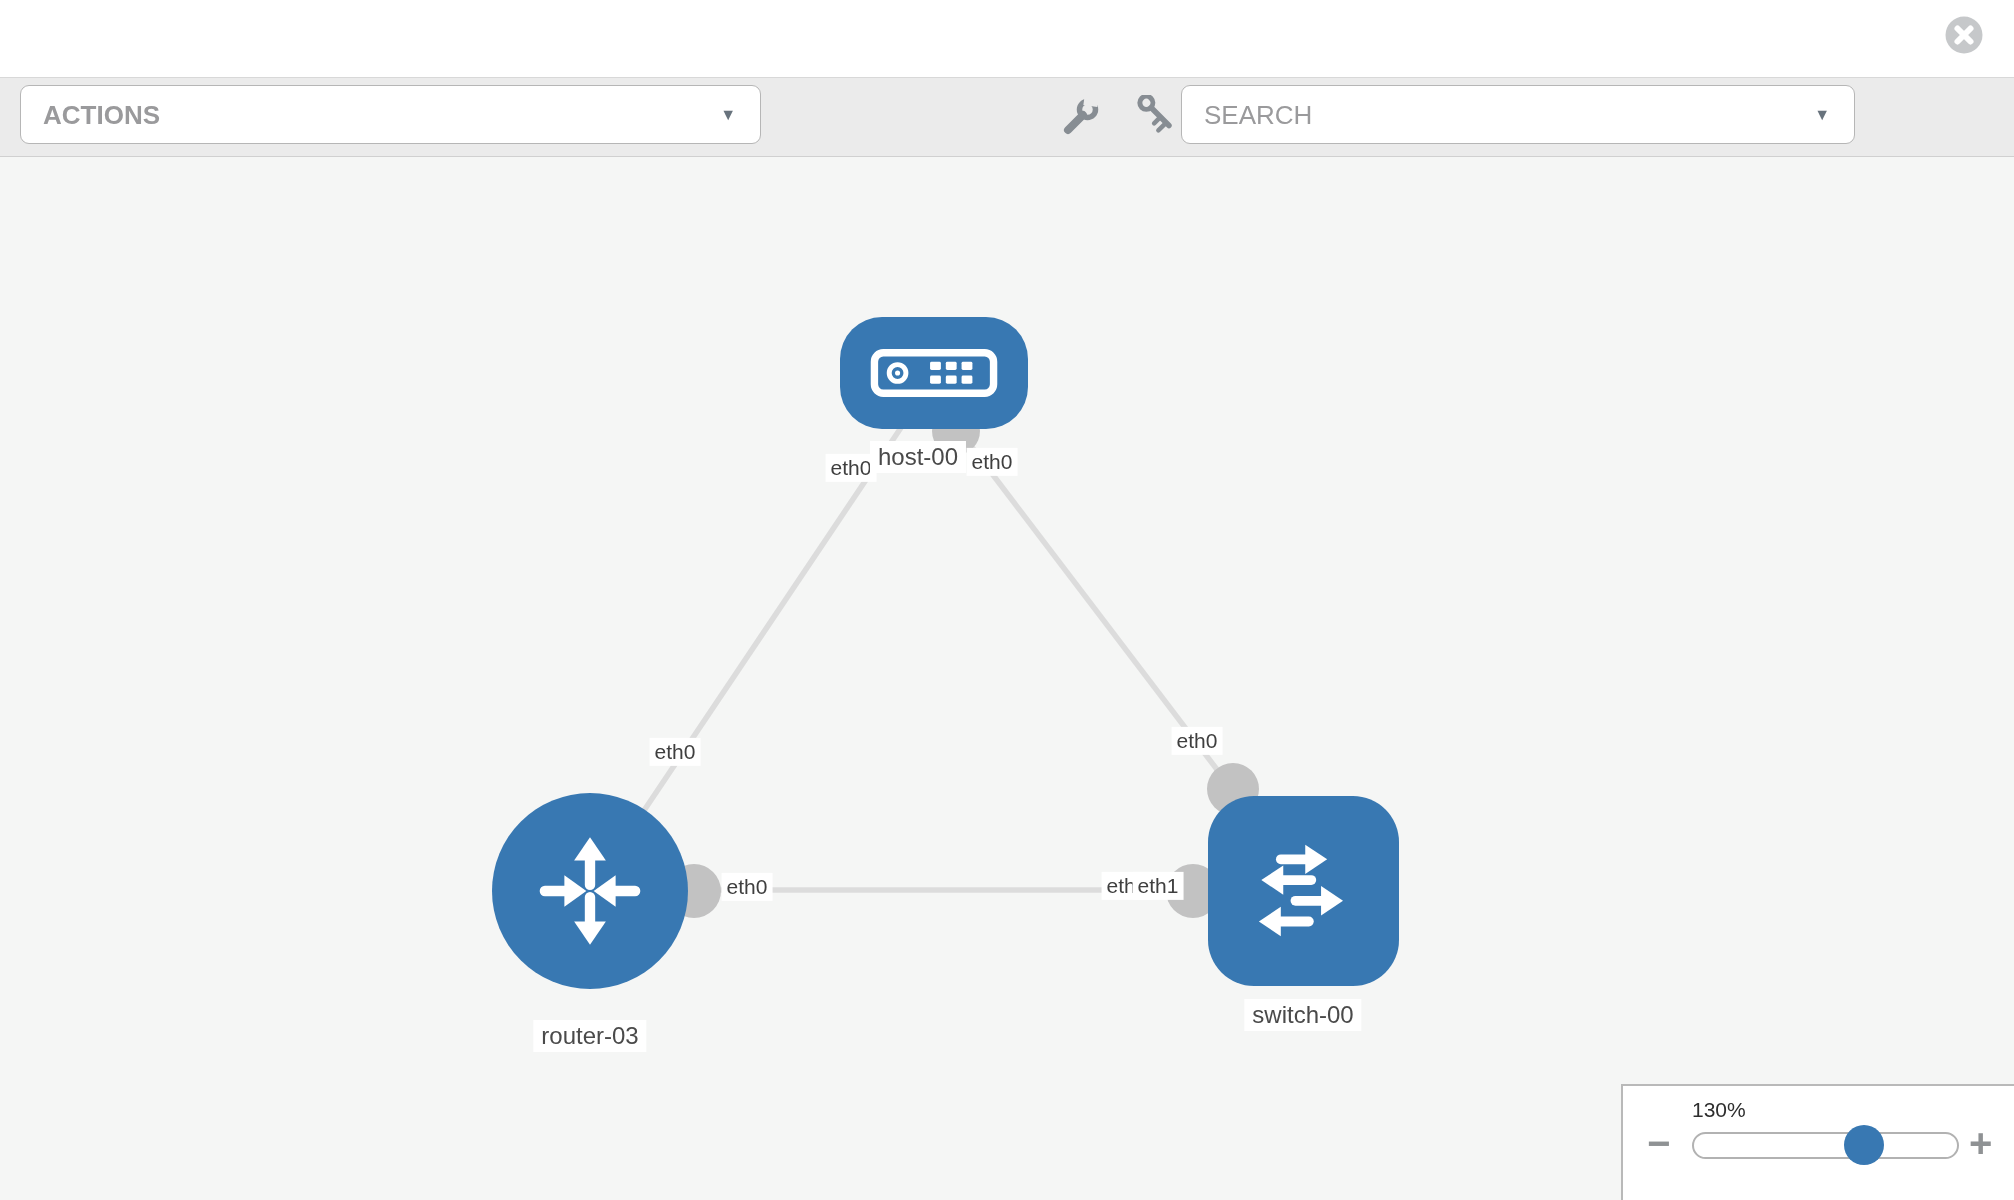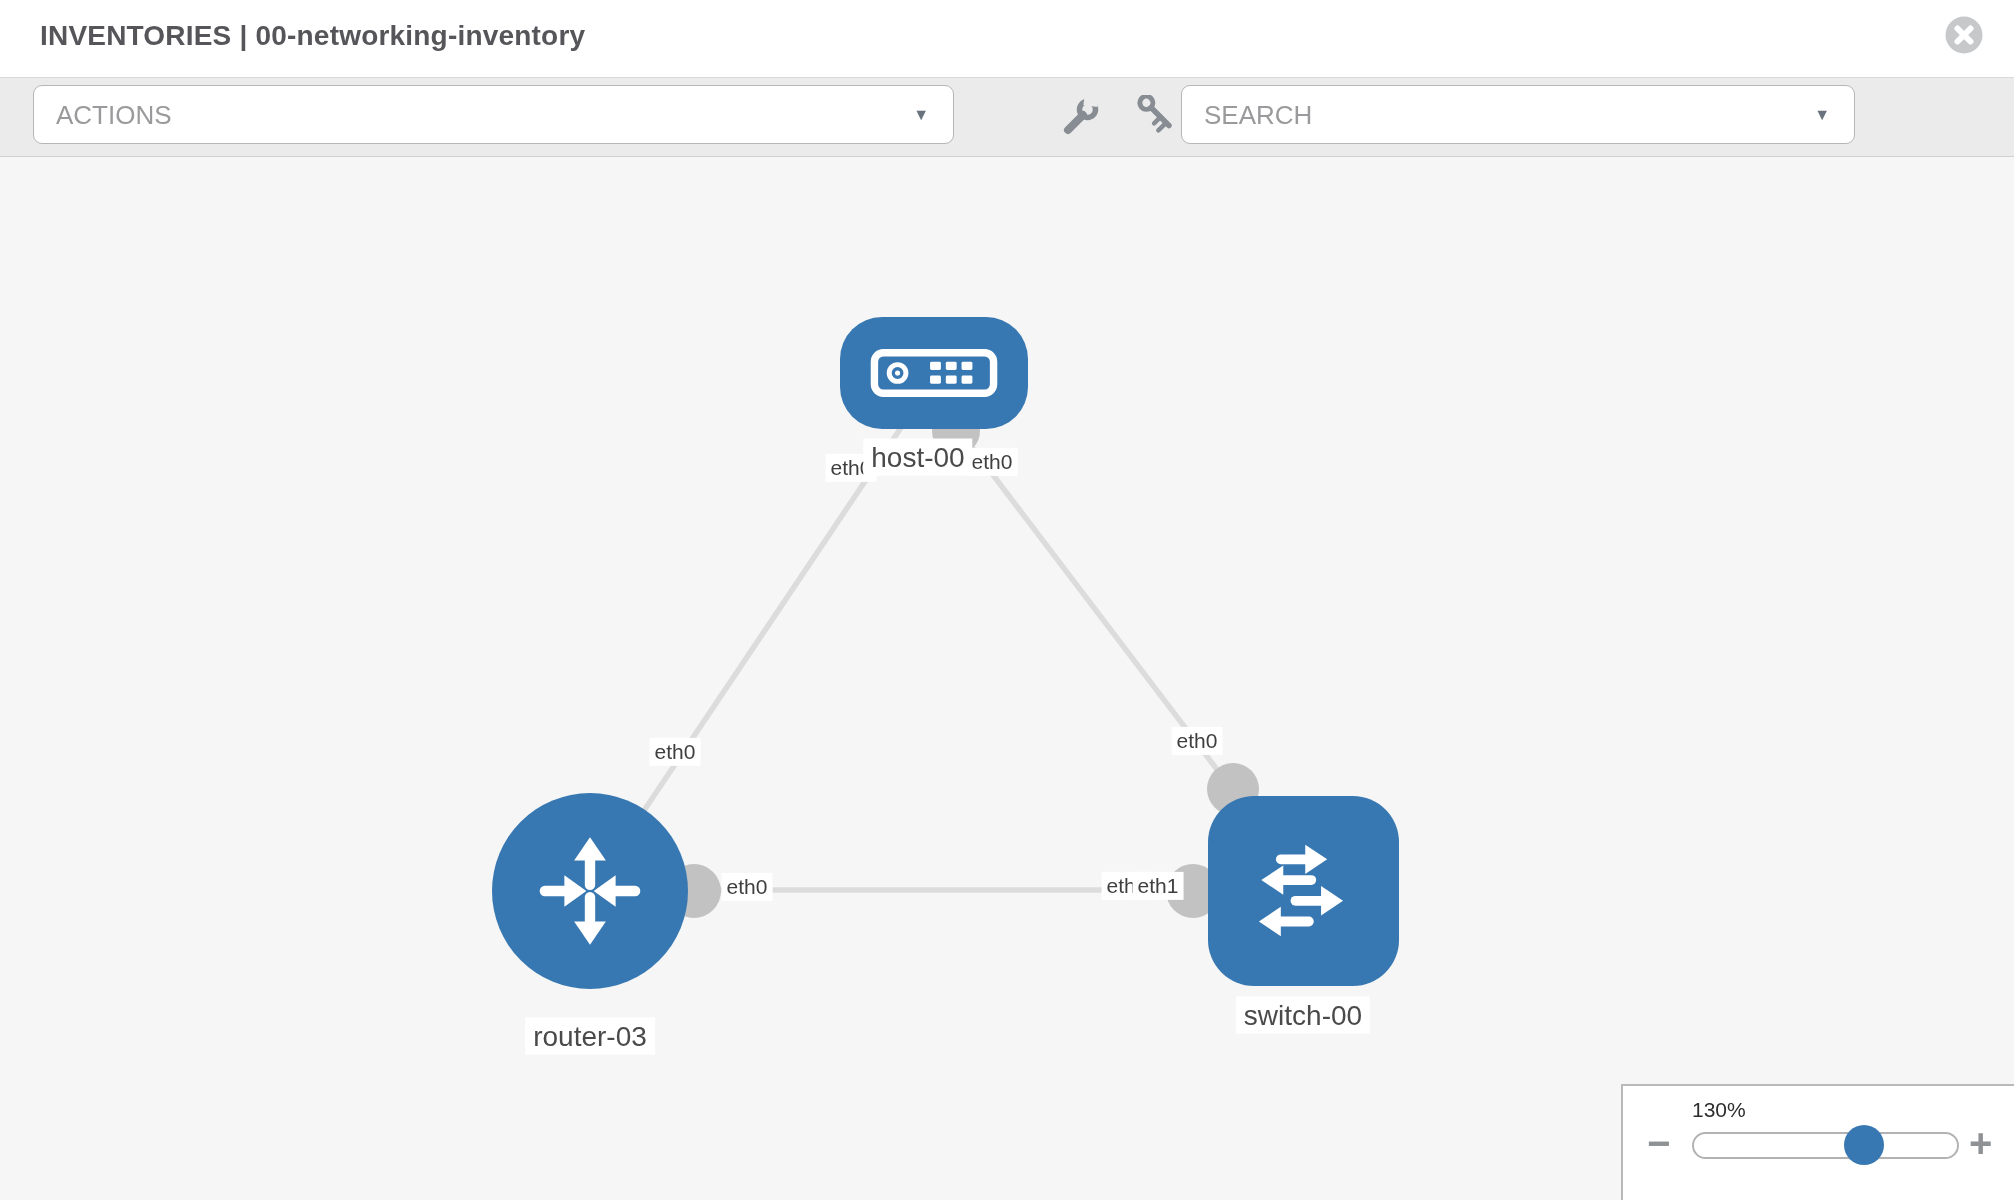--- a/index.html
+++ b/index.html
@@ -24,21 +24,21 @@
 
   
   .toolbar { position:absolute; top:78px; left:0; right:0; height:78px; background:#ebebeb;
              border-bottom:1px solid #d0d0d0; z-index:10; }
   .select { position:absolute; top:7px; height:59px; background:#fff;
             border:1px solid #b6b6b6; border-radius:9px; box-sizing:border-box; cursor:pointer; }
   .select .ph { position:absolute; left:22px; top:50%; transform:translateY(-50%);
                 font-size:26px; color:#9a9a9c; }
   .select .caret { position:absolute; right:24px; top:50%; transform:translateY(-50%);
                    font-size:16px; color:#68737d; }
-  #actions-select { left:33px; width:921px; }
+  #actions-select { left:20px; width:741px;font-weight:bold; }
   #search-select  { left:1181px; width:674px; }
   .tool-icon { position:absolute; top:17px; width:44px; height:44px; cursor:pointer; }
   #wrench-btn { left:1058px; } #key-btn { left:1130px; }
 
   
   .canvas { position:absolute; top:157px; left:0; right:0; bottom:0; background:#f5f6f5; z-index:1; }
   .graph-svg { position:absolute; top:0; left:0; z-index:1; }
   .link { stroke:var(--link-gray); stroke-width:5.5; fill:none; }
   .port { fill:var(--port-gray); }
 
@@ -46,21 +46,21 @@
   .node { position:absolute; background:var(--node-blue); z-index:2;
           display:flex; align-items:center; justify-content:center; cursor:pointer; }
   #node-host   { left:840px;  top:317px; width:188px; height:112px; border-radius:42px; }
   #node-router { left:492px;  top:793px; width:196px; height:196px; border-radius:50%; }
   #node-switch { left:1208px; top:796px; width:191px; height:190px; border-radius:46px; }
 
   
   .chip { position:absolute; transform:translate(-50%,-50%); background:#fff;
           white-space:nowrap; line-height:1.25; }
   .chip.port-label { font-size:21px; color:#3f3f3f; padding:1px 5px; z-index:4; }
-  .chip.node-label { font-size:28px; color:#4a4a4a; padding:1px 8px; z-index:5; }
+  .chip.node-label { font-size:24px; color:#4a4a4a; padding:1px 8px; z-index:5; }
   .chip.back  { z-index:3; }
   .chip.front { z-index:4;text-align:center; }
 
   
   .zoom-panel { position:absolute; left:1621px; top:1084px; right:0; bottom:0; background:#fff;
                 border:2px solid #b9b9b9; border-right:none; border-bottom:none; z-index:6; }
   .zoom-level { position:absolute; left:69px; width:267px; top:12px; text-align:left;
                 font-size:21px; color:#2e2e2e; }
   .zoom-minus, .zoom-plus { position:absolute; font-size:40px; font-weight:bold; color:#8f9294;
                             line-height:40px; cursor:pointer; }
@@ -69,21 +69,20 @@
   .zoom-track { position:absolute; left:69px; top:46px; width:267px; height:27px;
                 border:2px solid #b2b2b2; border-radius:15px; background:#fff;
                 box-sizing:border-box; cursor:pointer; }
   .zoom-thumb { position:absolute; left:221px; top:39px; width:40px; height:40px;
                 border-radius:50%; background:var(--node-blue); cursor:grab; }
 </style>
 </head>
 <body>
 
 <div class="header">
-  <div class="title">INVENTORIES | 00-networking-inventory</div>
   <div class="close-btn">
     <svg width="38" height="38" viewBox="0 0 38 38">
       <circle cx="19" cy="19" r="18.5" fill="#c6c8ca"></circle>
       <line x1="12.5" y1="12.5" x2="25.5" y2="25.5" stroke="#fff" stroke-width="6" stroke-linecap="round"></line>
       <line x1="25.5" y1="12.5" x2="12.5" y2="25.5" stroke="#fff" stroke-width="6" stroke-linecap="round"></line>
     </svg>
   </div>
 </div>
 
 <div class="toolbar">

